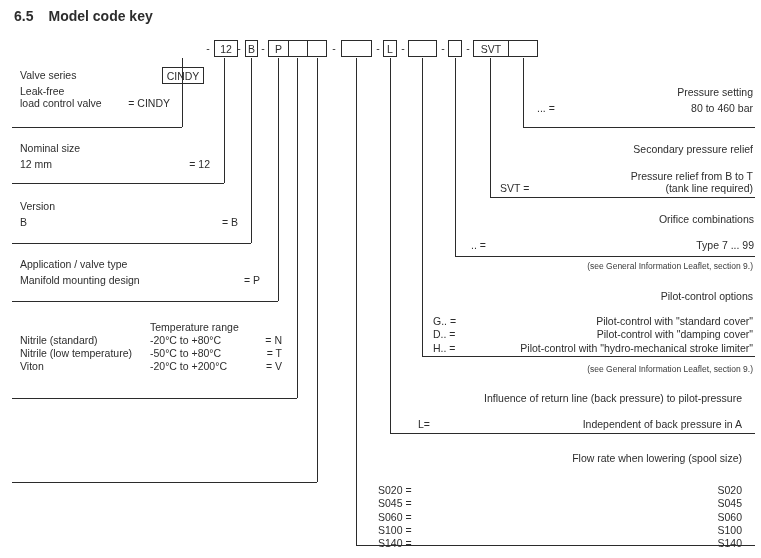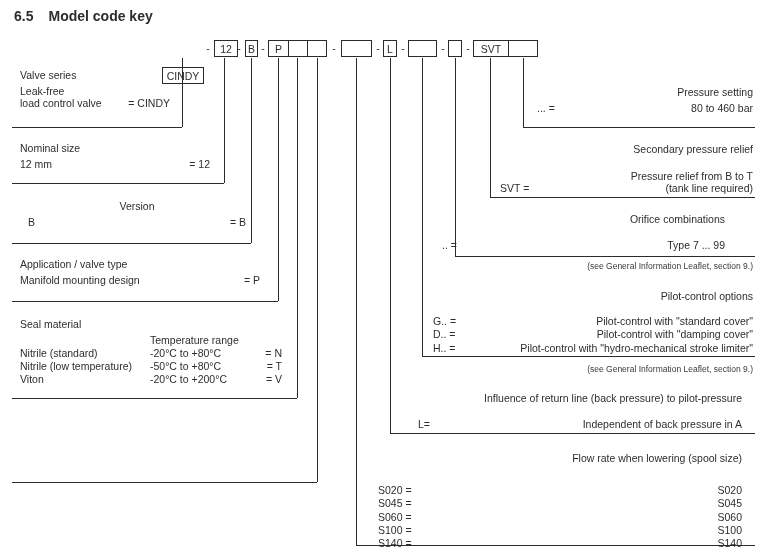--- a/index.html
+++ b/index.html
@@ -115,38 +115,37 @@
   </div>
 
   <div class="sec" style="left:20px;top:142px;width:190px;">
     <div class="heading">Nominal size</div>
     <div class="row mt10">
       <span>12 mm</span>
       <span>= 12</span>
     </div>
   </div>
 
-  <div class="sec" style="left:28px;top:200px;width:218px;text-align:center;">
+  <div class="sec" style="left:20px;top:200px;width:218px;">
     <div class="heading">Version</div>
     <div class="row mt10">
       <span>B</span>
       <span>= B</span>
     </div>
   </div>
 
   <div class="sec" style="left:20px;top:258px;width:240px;">
     <div class="heading">Application / valve type</div>
     <div class="row mt10">
       <span>Manifold mounting design</span>
       <span>= P</span>
     </div>
   </div>
 
   <div class="sec" style="left:20px;top:318px;width:262px;">
-    <div class="heading">Seal material</div>
     <div class="sealrow mt10" style="line-height:13px;">
       <span class="c1"></span>
       <span class="c2">Temperature range</span>
     </div>
     <div class="sealrow" style="line-height:13px;">
       <span class="c1">Nitrile (standard)</span>
       <span class="c2">-20°C to +80°C</span>
       <span class="c3">= N</span>
     </div>
     <div class="sealrow" style="line-height:13px;">
@@ -172,21 +171,21 @@
 
   <div class="sec" style="left:500px;top:143px;width:253px;">
     <div class="heading rright">Secondary pressure relief</div>
     <div class="rright mt14">Pressure relief from B to T</div>
     <div class="row">
       <span>SVT =</span>
       <span>(tank line required)</span>
     </div>
   </div>
 
-  <div class="sec" style="left:442px;top:213px;width:283px;">
+  <div class="sec" style="left:471px;top:213px;width:283px;">
     <div class="heading rright">Orifice combinations</div>
     <div class="row mt13">
       <span>.. =</span>
       <span>Type 7 ... 99</span>
     </div>
   </div>
   <div class="note" style="left:470px;top:261px;width:283px;">(see General Information Leaflet, section 9.)</div>
 
   <div class="sec pilotrows" style="left:433px;top:290px;width:320px;">
     <div class="heading rright">Pilot-control options</div>

